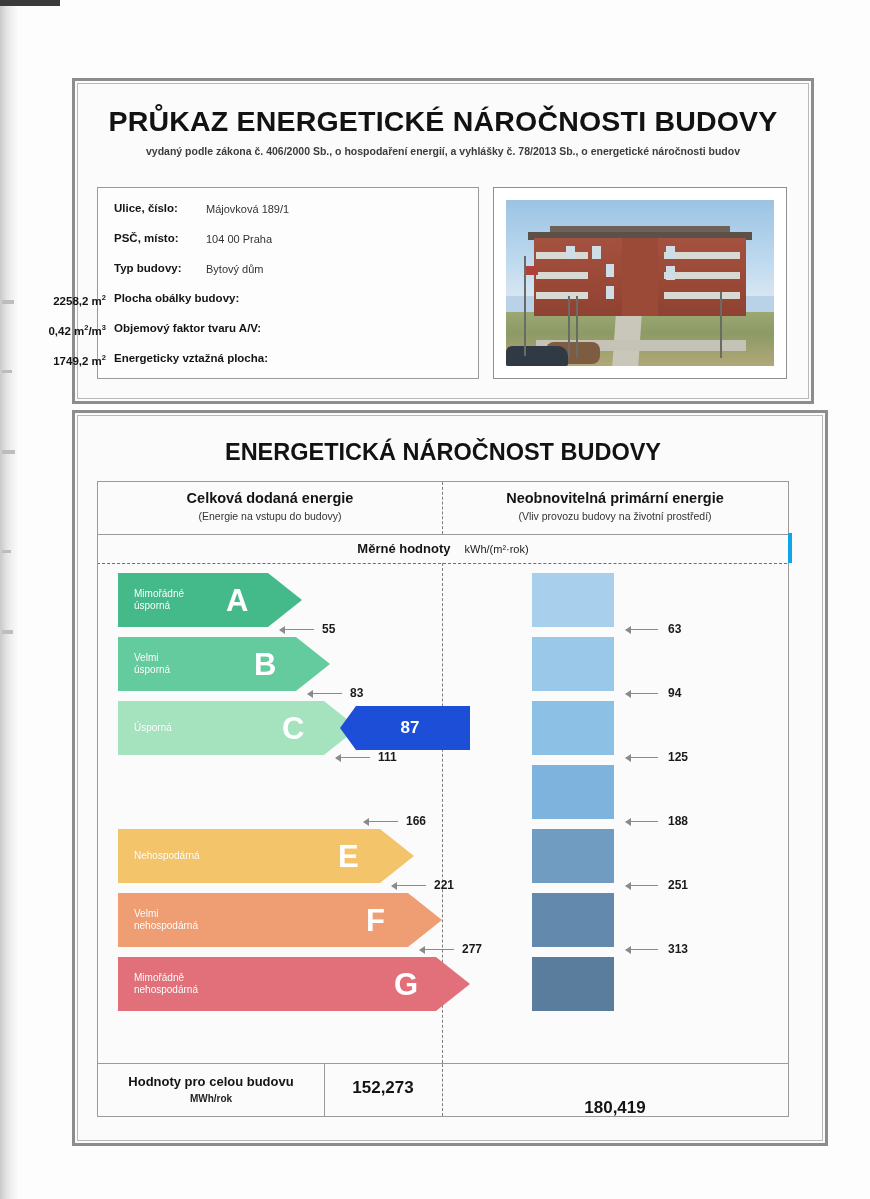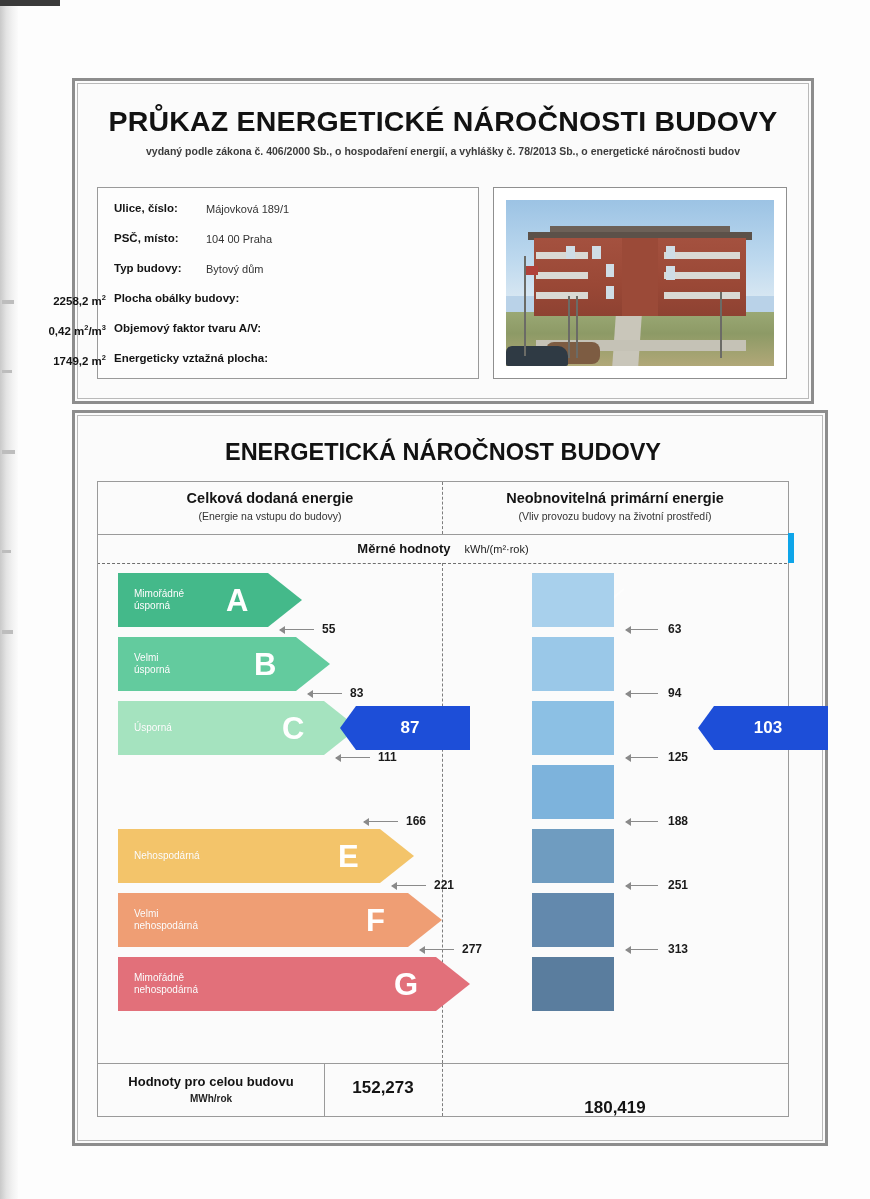--- a/index.html
+++ b/index.html
@@ -110,21 +110,21 @@
     border:1px solid #9a9a9a;
   }
   .col-head-cell{position:absolute;top:0;height:52px;text-align:center;}
   .ch-title{position:absolute;left:0;top:8px;width:100%;font-size:14.5px;font-weight:bold;color:#141414;}
   .ch-sub{position:absolute;left:0;top:28px;width:100%;font-size:10.5px;color:#333;}
   #col-head-div{position:absolute;left:344px;top:0;width:0;height:52px;
     border-left:1px dashed #7d7d7d;}
 
   #merne-row{
     position:absolute;left:22px;top:120px;width:690px;height:30px;
-    border-left:1px solid #9a9a9a;border-right:6px solid #0ea5e9;
+    border-left:1px solid #9a9a9a;border-right:4px solid #0ea5e9;
   }
   #merne-wrap{position:absolute;left:0;top:6px;width:690px;text-align:center;}
   #merne-label{font-size:13px;font-weight:bold;color:#141414;}
   #merne-unit{font-size:11px;color:#222;margin-left:14px;}
 
   #dash-sep{
     position:absolute;left:22px;top:150px;width:690px;height:0;
     border-top:1px dashed #6f6f6f;
   }
 
@@ -410,23 +410,20 @@
           <div class="rthr" style="top: 307px;">
             <div class="rthr-arrow"></div>
             <div class="rthr-val">251</div>
           </div>
           <div class="blk" style="top: 320px; height: 54px; background: rgb(99, 137, 173);"></div>
           <div class="rthr" style="top: 371px;">
             <div class="rthr-arrow"></div>
             <div class="rthr-val">313</div>
           </div>
           <div class="blk" style="top: 384px; height: 54px; background: rgb(90, 125, 158);"></div>
-          <div class="result" style="top: 133px; left: 238px; width: 130px;">
-            <span>103</span>
-          </div>
         </div>
     </div>
 
     <div id="footer-row">
       <div id="footer-lbl-cell">
         <div id="footer-lbl">Hodnoty pro celou budovu</div>
         <div id="footer-unit">MWh/rok</div>
       </div>
       <div id="footer-dash"></div>
       <div class="footer-val" id="footer-val-left" style="left:226px;width:118px;">152,273</div>

